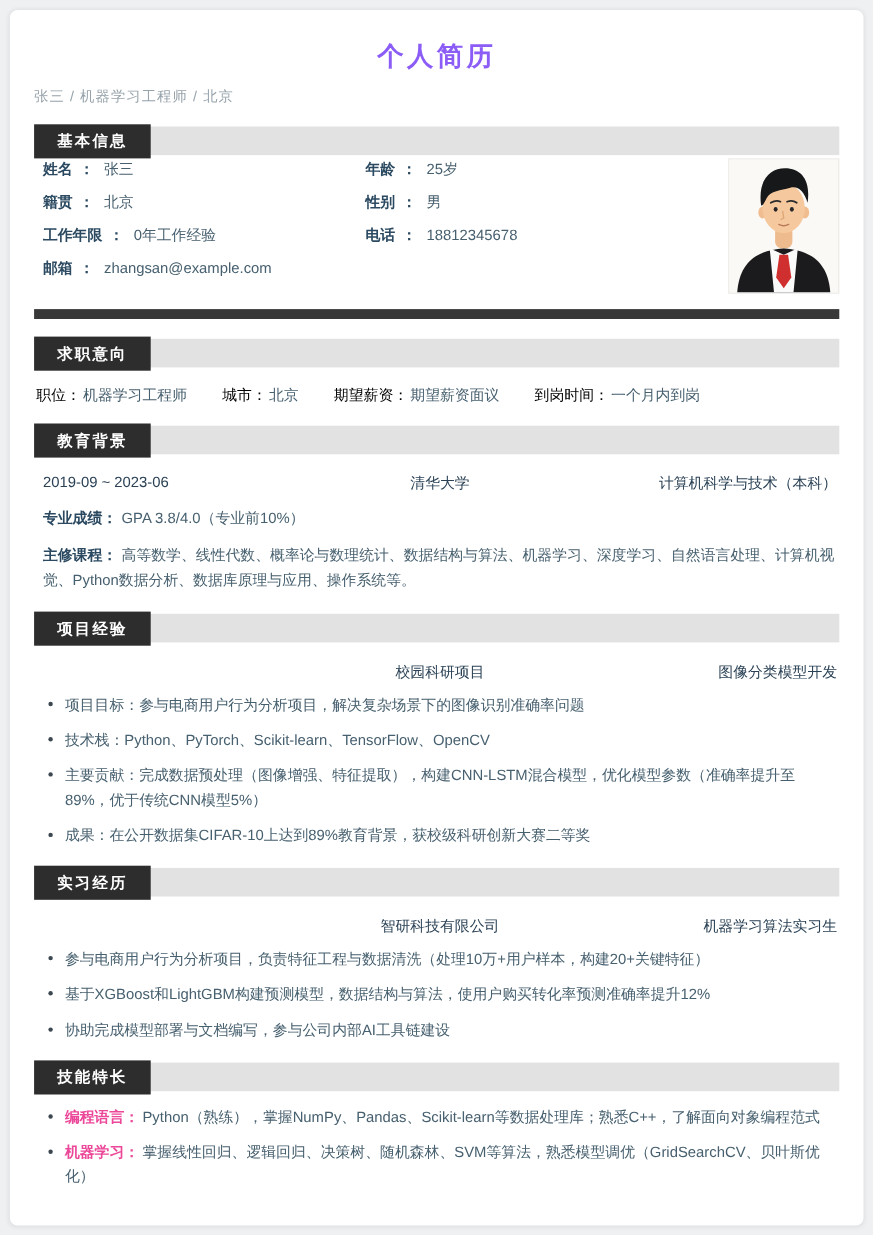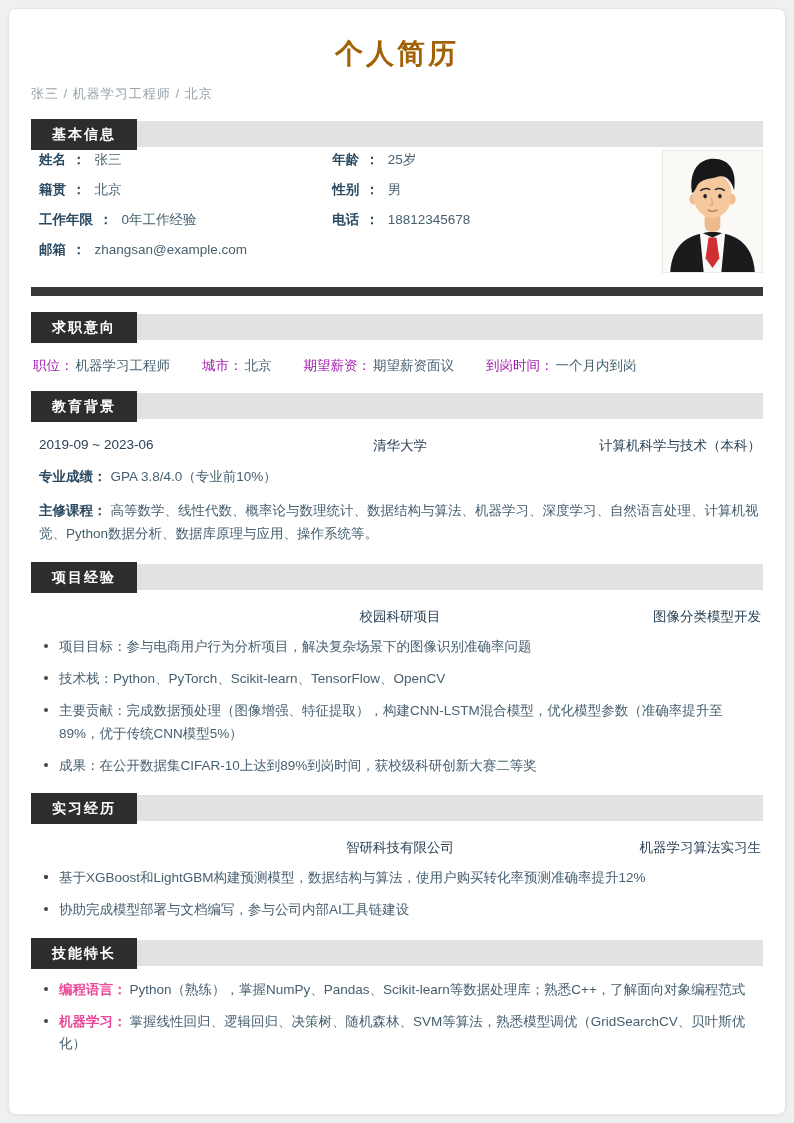--- a/index.html
+++ b/index.html
@@ -1,41 +1,41 @@
 <!DOCTYPE html>
 <html><head>
 <meta charset="utf-8">
 <style>
   html,body{margin:0;padding:0;width:794px;height:1123px;background:#eef0f2;
     font-family:"Liberation Sans","DejaVu Sans",sans-serif;}
   .card{position:absolute;left:8px;top:8px;width:778px;height:1107px;background:#ffffff;
     border:1px solid #e4e6e8;border-radius:8px;box-shadow:0 1px 4px rgba(0,0,0,.06);
     box-sizing:border-box;padding:20px 22px 0 22px;overflow:hidden;}
   
-  .page-title{text-align:center;font-size:28px;font-weight:bold;color:#a16207;letter-spacing:3px;margin-top:6px;}
+  .page-title{text-align:center;font-size:24px;font-weight:bold;color:#8b5cf6;letter-spacing:3px;margin-top:6px;}
   .page-subtitle{text-align:left;font-size:13px;color:#97a3ab;margin-top:12px;letter-spacing:1px;}
   
   .sec-head{position:relative;height:31px;margin-top:16px;}
   .sec-strip{position:absolute;left:0;right:0;top:2px;height:26px;background:#e2e2e2;}
   .sec-badge{position:absolute;left:0;top:0;height:31px;line-height:31px;background:#2d2d2d;color:#fff;
     font-size:14px;font-weight:bold;padding:0 21px;letter-spacing:2px;}
   
   .info-wrap{display:flex;margin-top:0;padding-left:8px;}
   .info-grid{flex:1;display:grid;grid-template-columns:48% 52%;row-gap:10px;align-content:start;}
   .field{font-size:13.5px;line-height:20px;white-space:nowrap;}
   .f-label{font-weight:bold;color:#2b4a61;}
   .f-colon{color:#2b4a61;font-weight:bold;margin:0 9px 0 6px;}
   .f-value{color:#47606f;}
   .photo{width:101px;height:123px;margin-left:12px;flex:0 0 auto;border:1px solid #eceae7;box-sizing:border-box;background:#fbfaf8;}
   .photo svg{display:block;width:100%;height:100%;}
   
   .divider{height:9px;background:#383838;margin-top:14px;}
   
   .intent-row{display:flex;gap:32px;margin-top:14px;padding-left:2px;font-size:13.5px;color:#47606f;}
-  .i-label,.i-colon{color:#a21caf;}
+  .i-label,.i-colon{color:#000000;}
   .i-colon{margin-right:2px;}
   
   .tri-row{display:grid;grid-template-columns:1fr auto 1fr;margin-top:15px;padding:0 2px 0 8px;
     font-size:13.5px;font-weight:normal;color:#2b4256;}
   .tri-mid{text-align:center;}
   .tri-right{text-align:right;}
   .edu-line{margin-top:11px;padding-left:8px;font-size:13.5px;color:#47606f;line-height:1.7;}
   .edu-label{font-weight:bold;color:#2b4a61;margin-right:4px;}
   
   .bullets{margin:4px 0 0 0;padding:0 2px 0 10px;list-style:none;}
@@ -152,36 +152,36 @@
       <li>
     <span class="dot"></span><span>项目目标：参与电商用户行为分析项目，解决复杂场景下的图像识别准确率问题</span>
   </li>
       <li>
     <span class="dot"></span><span>技术栈：Python、PyTorch、Scikit-learn、TensorFlow、OpenCV</span>
   </li>
       <li>
     <span class="dot"></span><span>主要贡献：完成数据预处理（图像增强、特征提取），构建CNN-LSTM混合模型，优化模型参数（准确率提升至89%，优于传统CNN模型5%）</span>
   </li>
       <li>
-    <span class="dot"></span><span>成果：在公开数据集CIFAR-10上达到89%到岗时间，获校级科研创新大赛二等奖</span>
+    <span class="dot"></span><span>成果：在公开数据集CIFAR-10上达到89%教育背景，获校级科研创新大赛二等奖</span>
   </li>
     </ul>
 
   <div class="sec-head">
     <div class="sec-strip"></div>
     <div class="sec-badge">实习经历</div>
   </div>
   <div class="tri-row">
     <span class="tri-left"></span>
     <span class="tri-mid">智研科技有限公司</span>
     <span class="tri-right">机器学习算法实习生</span>
   </div>
   <ul class="bullets" id="internship-bullets">
       <li>
-    <span class="dot"></span>
+    <span class="dot"></span><span>参与电商用户行为分析项目，负责特征工程与数据清洗（处理10万+用户样本，构建20+关键特征）</span>
   </li>
       <li>
     <span class="dot"></span><span>基于XGBoost和LightGBM构建预测模型，数据结构与算法，使用户购买转化率预测准确率提升12%</span>
   </li>
       <li>
     <span class="dot"></span><span>协助完成模型部署与文档编写，参与公司内部AI工具链建设</span>
   </li>
     </ul>
 
   <div class="sec-head">

